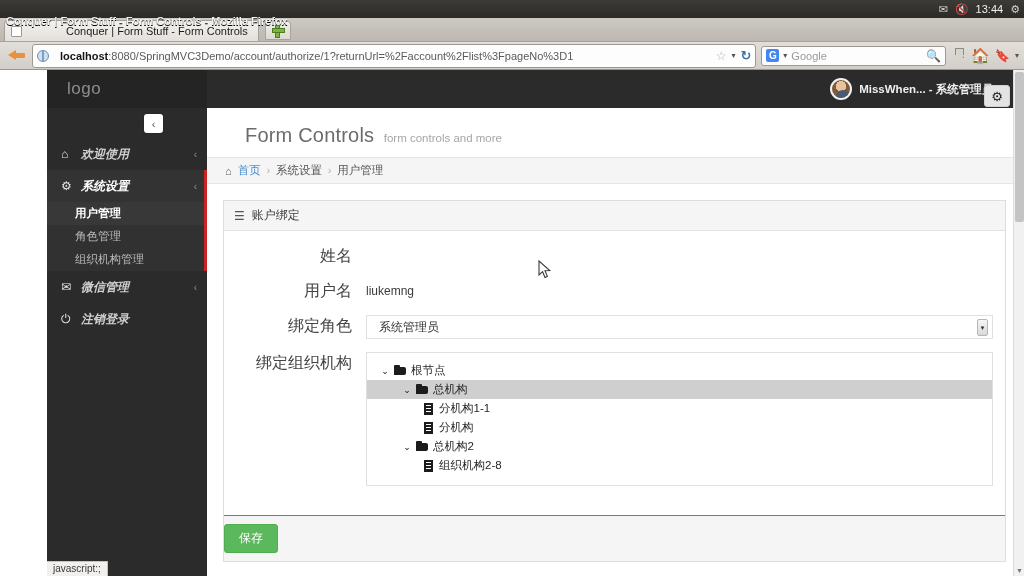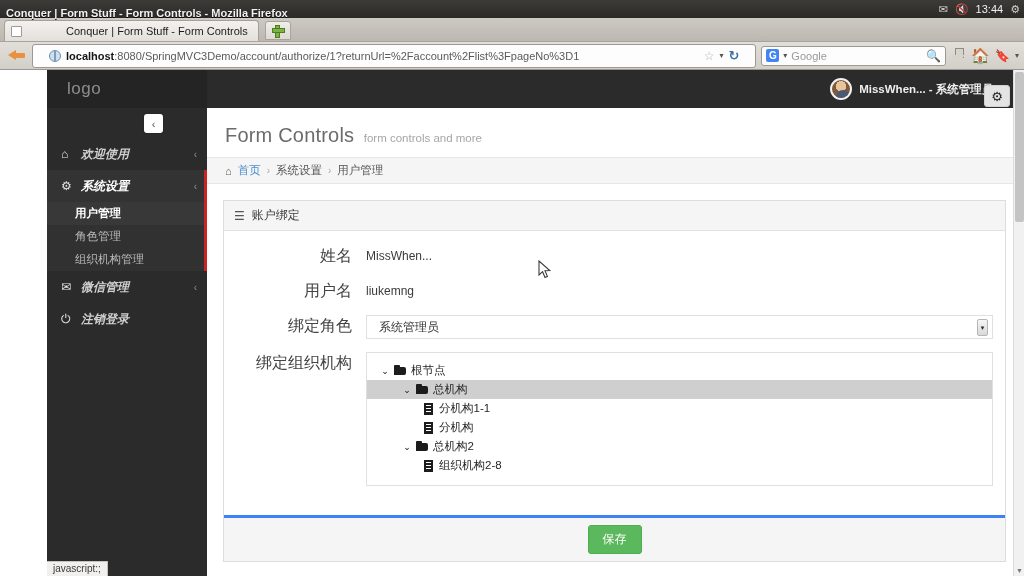--- a/index.html
+++ b/index.html
@@ -10,21 +10,21 @@
   }
 
   
   #os-panel {
     height: 18px; width: 100%;
     background: linear-gradient(#3c3b37, #2b2a26);
     color: #e8e8e8; font-size: 11px;
     display: flex; align-items: center; position: relative;
   }
   #os-title {
-    position: absolute; left: 6px; top: 4px; line-height: 18px;
+    position: absolute; left: 6px; top: 12px; line-height: 18px;
     font-weight: bold; font-size: 11px; color: #f2f2f2;
     text-shadow: 0 1px 0 #000;
   }
   #os-tray {
     position: absolute; right: 4px; top: 0; height: 18px;
     display: flex; align-items: center; gap: 7px; font-size: 11px;
   }
   #os-tray .tray-ic { opacity: .85; font-size: 11px; line-height: 18px; }
   #os-clock { font-size: 11px; color: #f0f0f0; }
 
@@ -76,21 +76,21 @@
     border-top: 5.5px solid transparent; border-bottom: 5.5px solid transparent;
     border-right: 8px solid #e8913f;
   }
   .arrow-left::after {
     content: ""; position: absolute; left: 7px; top: 4px;
     width: 10px; height: 5px; background: #e8913f; border-radius: 1px;
   }
   #urlbar {
     flex: 1 1 auto; height: 24px; background: #fdfdfd;
     border: 1px solid #9d9892; border-radius: 3px;
-    display: flex; align-items: center; padding: 0 16px; gap: 5px;
+    display: flex; align-items: center; padding: 0 4px; gap: 11px;
     font-size: 11px; color: #333; min-width: 0;
   }
   .globe {
     width: 12px; height: 12px; border-radius: 50%;
     border: 1px solid #6f8fb0; background: #cfe0f0;
     position: relative; flex: 0 0 auto;
   }
   .globe::after {
     content: ""; position: absolute; left: 4px; top: -1px;
     width: 2px; height: 12px; background: #7d9dbe;
@@ -196,21 +196,21 @@
     border: 2px solid #f2f2f2; flex: 0 0 auto; position: relative; overflow: hidden;
   }
   #avatar::after {
     content:""; position:absolute; left:4px; bottom:0; width:14px; height:8px;
     background:#4a5a75; border-radius: 7px 7px 0 0;
   }
   #user-name { color: #efefef; font-weight: bold; font-size: 11.5px; }
 
   #page-head { padding: 16px 0 10px 18px; flex: 0 0 auto; }
   #page-title { font-size: 20px; color: #6b6b6b; font-weight: normal;
-                display: inline; letter-spacing: .2px; }
+                display: inline; letter-spacing: .2px; margin-left: 20px; }
   #page-sub { font-size: 11.5px; color: #a6a6a6; margin-left: 5px; }
   #gear-btn {
     position: absolute; right: 14px; top: 15px;
     width: 26px; height: 22px; background: #e4e4e4; border: 1px solid #d2d2d2;
     border-radius: 3px; display: flex; align-items: center;
     justify-content: center; font-size: 13px; color: #222; cursor: pointer;
   }
 
   #breadcrumb {
     height: 27px; background: #f5f5f5; border-top: 1px solid #e6e6e6;
@@ -282,22 +282,22 @@
   .file-ic::after {
     content: ""; position: absolute; left: 3px; top: 2px;
     width: 5px; height: 1px; background: #fff;
     box-shadow: 0 3px 0 #fff, 0 6px 0 #fff;
   }
   .lvl1 { padding-left: 12px; }
   .lvl2 { padding-left: 34px; }
   .lvl3 { padding-left: 56px; }
 
   #panel-foot {
-    border-top: 3px solid #3b82f6; background: #f5f5f5;
-    height: 46px; display: flex; align-items: center; justify-content: center;
+    border-top: 1px solid #3b82f6; background: #f5f5f5;
+    height: 46px; display: flex; align-items: center; 
   }
   #save-btn {
     background: #5cb85c; border: 1px solid #4cae4c; color: #fff;
     font-size: 12px; padding: 5px 14px; border-radius: 3px; cursor: pointer;
     font-family: "Liberation Sans", sans-serif;
   }
 
   
   #page-scroll {
     position: absolute; right: 0; top: 0; width: 11px; height: 506px;
@@ -441,23 +441,20 @@
 
         <div id="panel-head">
           <span class="burger">☰</span>
           <span>账户绑定</span>
         </div>
 
         <div id="panel-body">
 
           <div class="form-row">
             <div class="form-label">姓名</div>
-            <div class="form-control-area">
-              <span class="form-static">MissWhen...</span>
-            </div>
           </div>
 
           <div class="form-row">
             <div class="form-label">用户名</div>
             <div class="form-control-area">
               <span class="form-static">liukemng</span>
             </div>
           </div>
 
           <div class="form-row">

